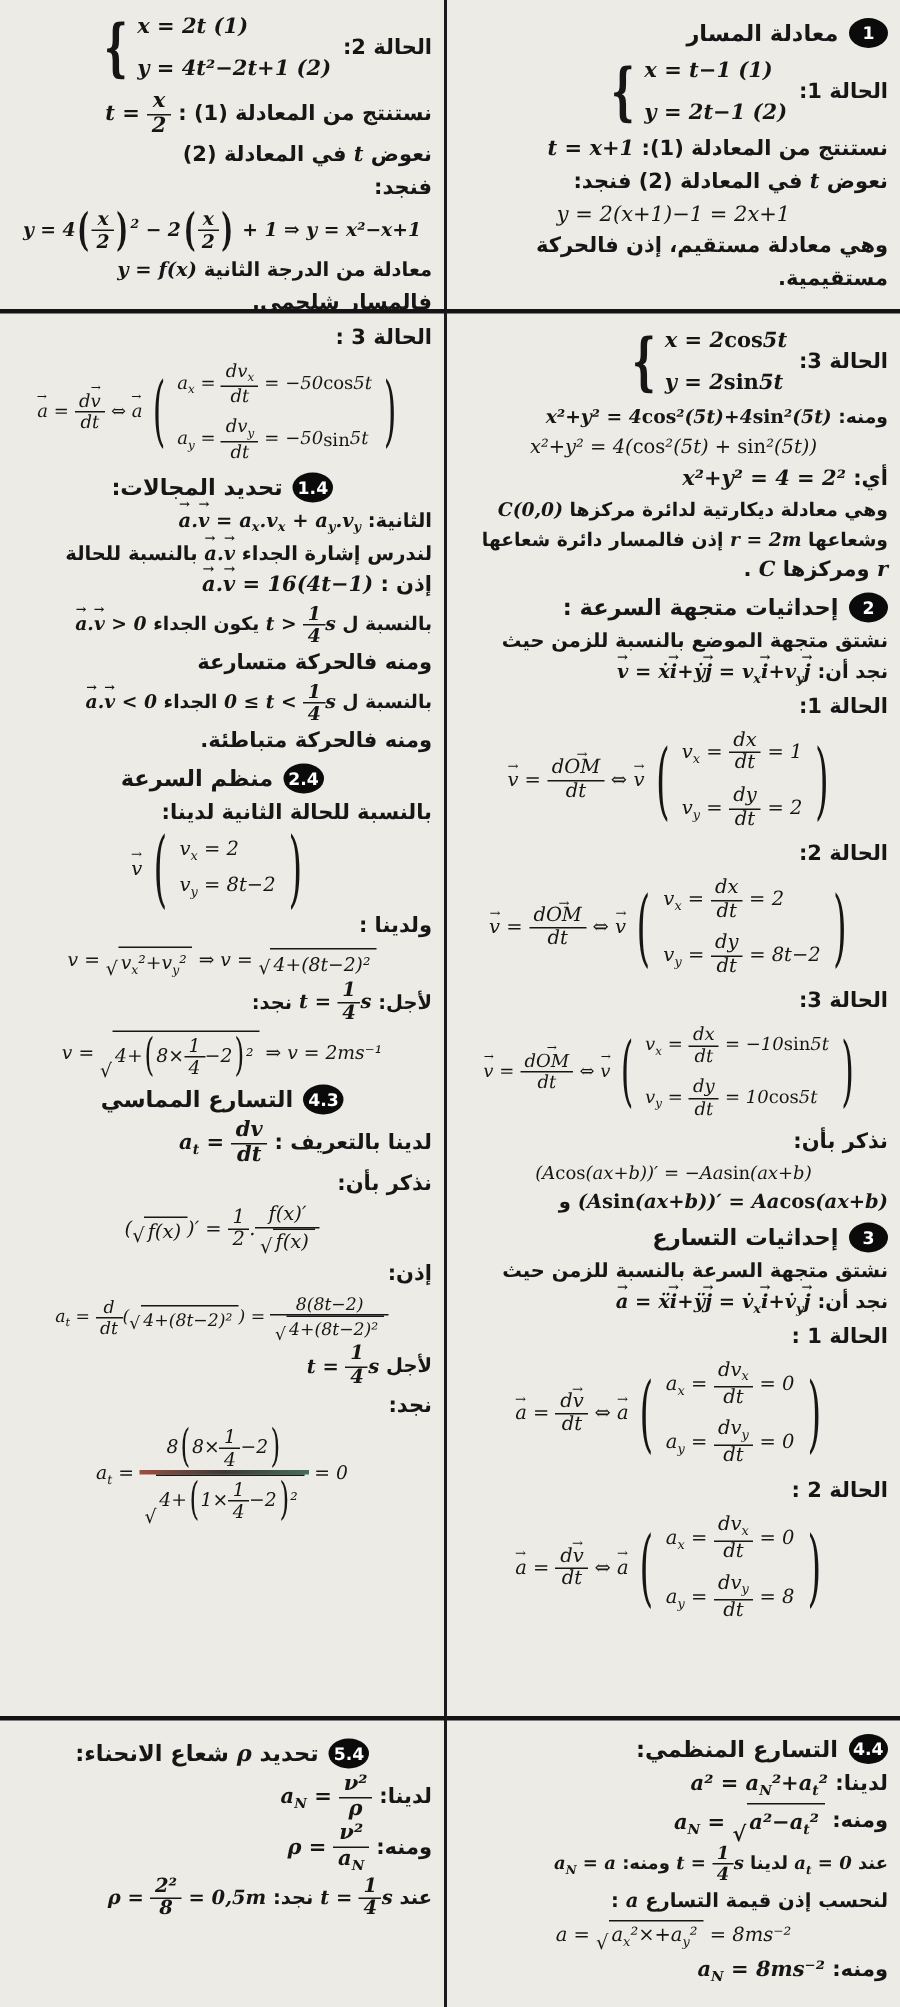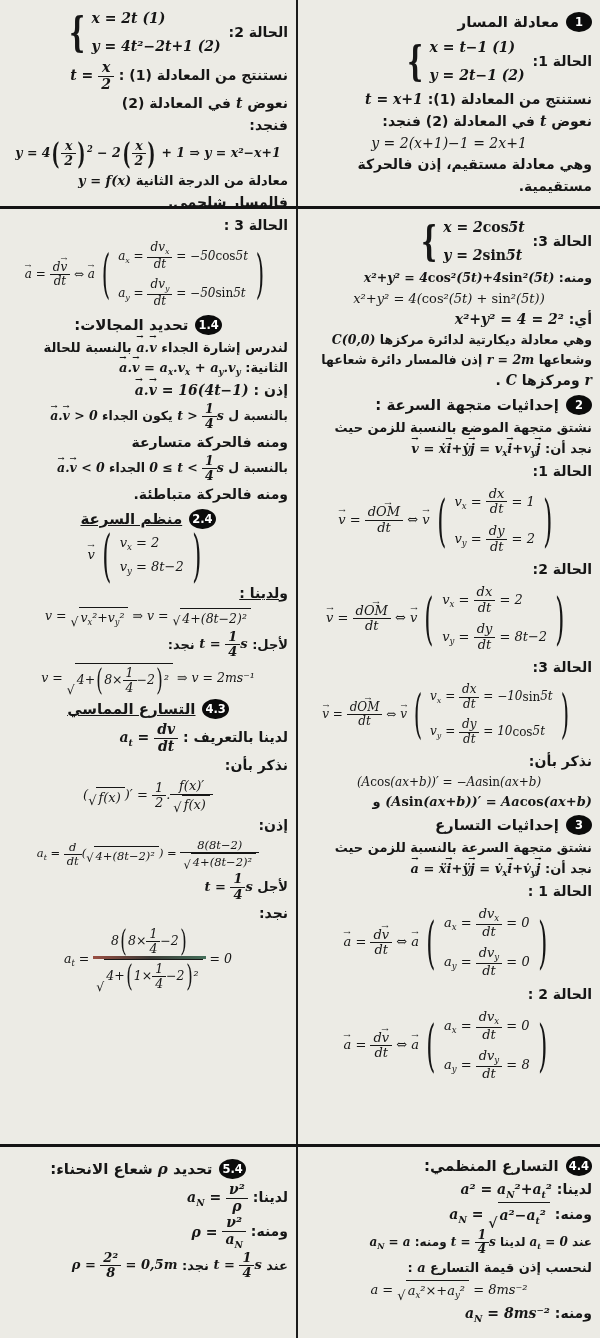--- a/index.html
+++ b/index.html
@@ -12,21 +12,21 @@
   .band-mid{border-top:3px solid #141414;}
   .band-bot{border-top:3px solid #141414;}
   
   .line-ar{direction:rtl;text-align:right;font-weight:700;font-size:14px;
            line-height:1.5;font-family:"DejaVu Sans",sans-serif;margin:1px 2px;}
   .line-math{direction:ltr;text-align:center;font-size:14px;margin:3px 0;}
   .heading{display:flex;align-items:center;gap:7px;direction:rtl;font-weight:800;
            font-size:15px;margin:4px 2px 3px 2px;}
   .heading.c{justify-content:center;}
   .heading.r{justify-content:flex-start;}
-  .u > .htxt, .line-ar.u{text-decoration:underline;}
+  .u > .htxt, .line-ar.u{}
   .badge{background:#0b0b0b;color:#ffffff;border-radius:50%;min-width:20px;height:20px;
          display:inline-flex;align-items:center;justify-content:center;
          font-size:11.5px;font-weight:700;direction:ltr;padding:0 3px;flex:0 0 auto;}
   
   .mi{font-family:"DejaVu Serif","Liberation Serif",serif;font-style:italic;
       direction:ltr;unicode-bidi:isolate;white-space:nowrap;}
   .up{font-style:normal;margin-top:40px;}
   sub,sup{font-size:.66em;}
   sub{vertical-align:-.38em;}
   .frac{display:inline-block;vertical-align:middle;text-align:center;line-height:1.12;}
@@ -95,31 +95,32 @@
             <span class="scol">
               <span class="srow">a<sub>x</sub> = <span class="frac"><span class="fn">dv<sub>x</sub></span><span class="fd">dt</span></span> = −50<span class="up">cos</span>5t</span>
               <span class="srow">a<sub>y</sub> = <span class="frac"><span class="fn">dv<sub>y</sub></span><span class="fd">dt</span></span> = −50<span class="up">sin</span>5t</span>
             </span>
             <span class="br">)</span>
           </span></span></div>
       <div class="heading c">
         <span class="badge">1.4</span>
         <span class="htxt">تحديد المجالات:</span>
       </div>
+      <div class="line-ar" style="font-size: 13px;">الثانية: <span class="mi"><span class="vec">a</span>.<span class="vec">v</span> = a<sub>x</sub>.v<sub>x</sub> + a<sub>y</sub>.v<sub>y</sub></span></div>
       <div class="line-ar" style="font-size: 13px;">لندرس إشارة الجداء <span class="mi"><span class="vec">a</span>.<span class="vec">v</span></span> بالنسبة للحالة</div>
-      <div class="line-ar" style="font-size: 13px;">الثانية: <span class="mi"><span class="vec">a</span>.<span class="vec">v</span> = a<sub>x</sub>.v<sub>x</sub> + a<sub>y</sub>.v<sub>y</sub></span></div>
       <div class="line-ar">إذن : <span class="mi"><span class="vec">a</span>.<span class="vec">v</span> = 16(4t−1)</span></div>
       <div class="line-ar" style="font-size: 12.5px;">بالنسبة ل <span class="mi">t &gt; <span class="frac"><span class="fn">1</span><span class="fd">4</span></span>s</span> يكون الجداء <span class="mi"><span class="vec">a</span>.<span class="vec">v</span> &gt; 0</span></div>
       <div class="line-ar">ومنه فالحركة متسارعة</div>
       <div class="line-ar" style="font-size: 12.5px;">بالنسبة ل <span class="mi">0 ≤ t &lt; <span class="frac"><span class="fn">1</span><span class="fd">4</span></span>s</span> الجداء <span class="mi"><span class="vec">a</span>.<span class="vec">v</span> &lt; 0</span></div>
       <div class="line-ar">ومنه فالحركة متباطئة.</div>
       <div class="heading c u">
         <span class="badge">2.4</span>
         <span class="htxt">منظم السرعة</span>
       </div>
+      <div class="line-ar">بالنسبة للحالة الثانية لدينا:</div>
       <div class="line-math" style="font-size: 13px;"><span class="mi"><span class="vec">v</span><span class="sys p">
             <span class="br">(</span>
             <span class="scol">
               <span class="srow">v<sub>x</sub> = 2</span>
               <span class="srow">v<sub>y</sub> = 8t−2</span>
             </span>
             <span class="br">)</span>
           </span></span></div>
       <div class="line-ar u">ولدينا :</div>
       <div class="line-math" style="font-size: 12.5px;"><span class="mi">v = <span class="sqrt">

